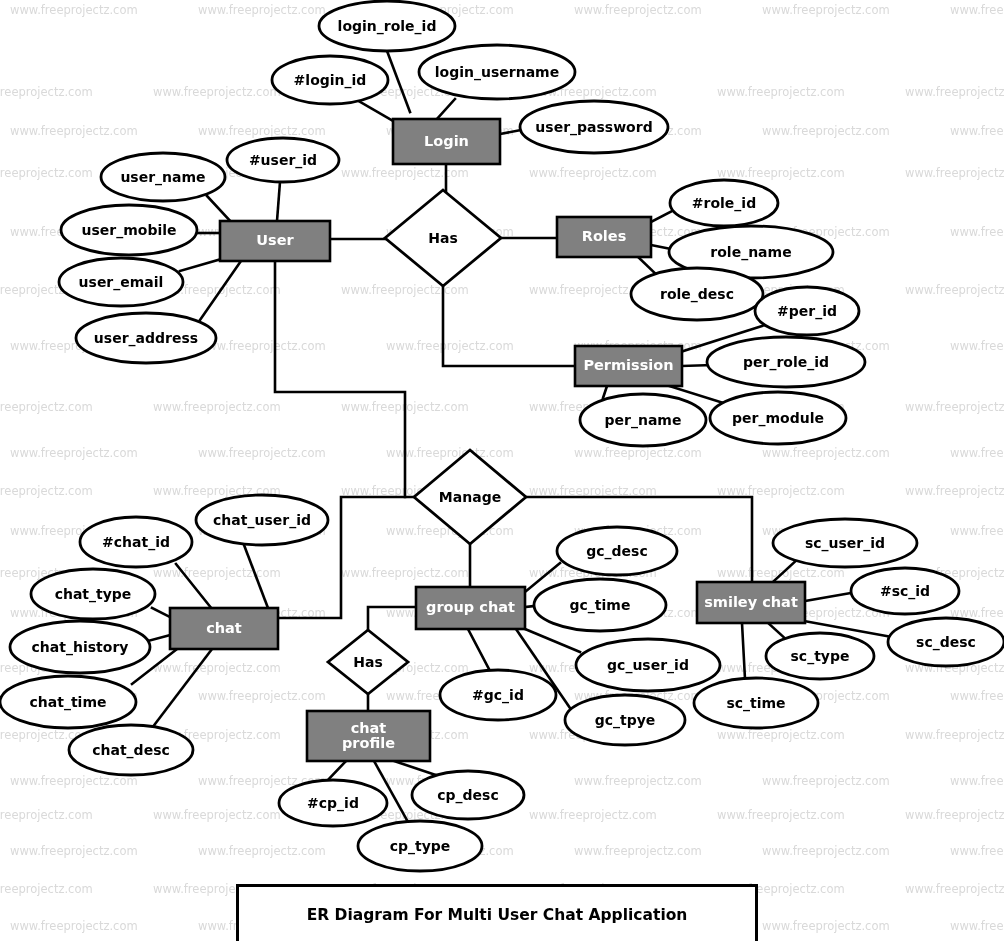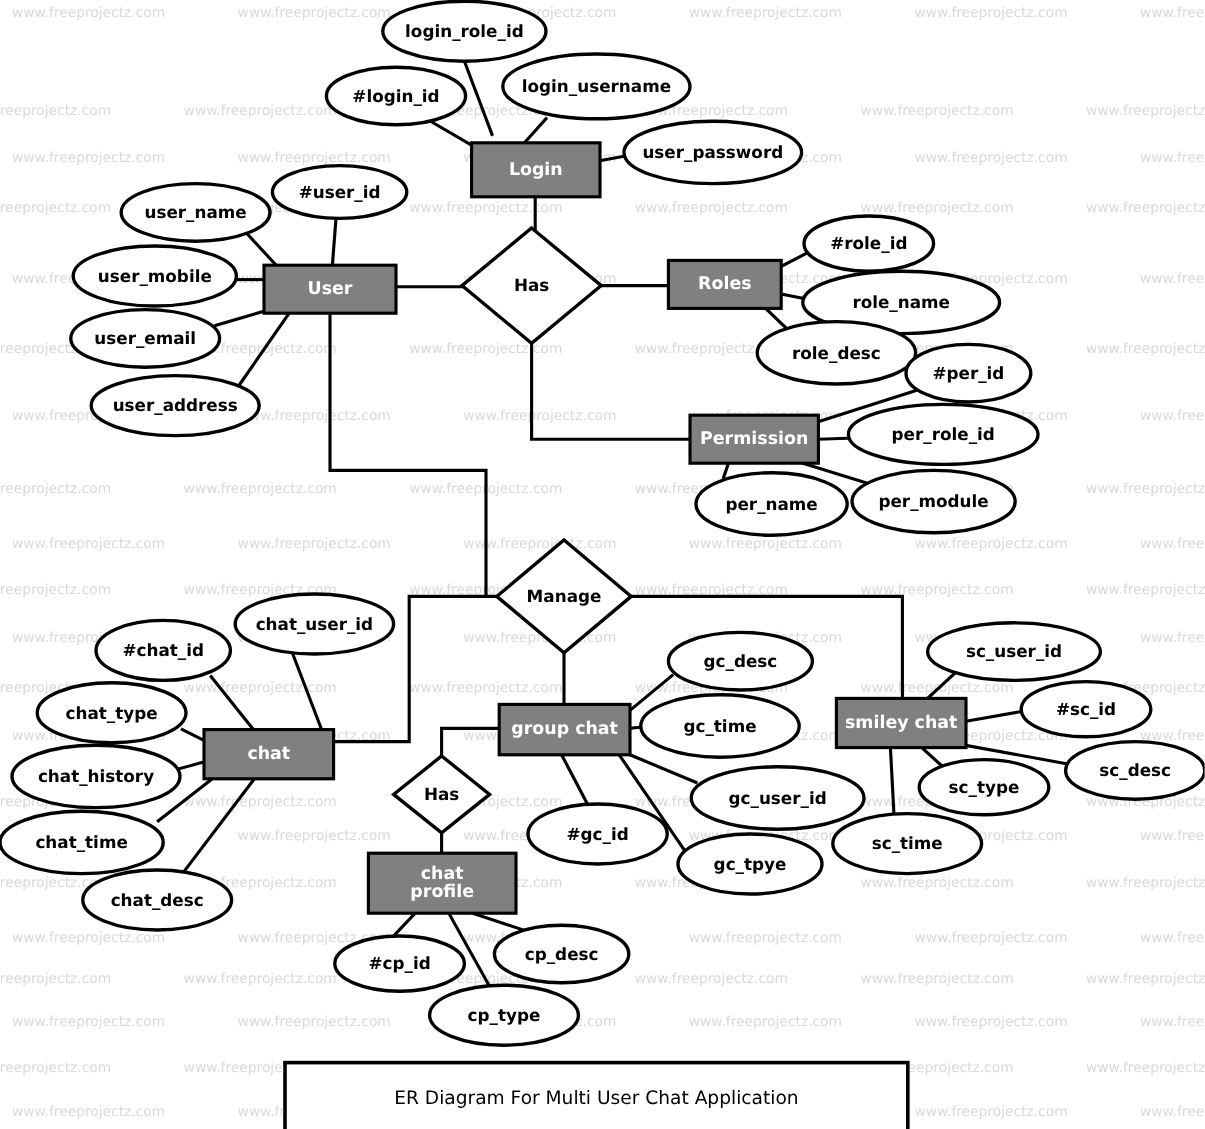--- a/index.html
+++ b/index.html
@@ -80,21 +80,21 @@
     position: absolute;
     border: 3px solid #000000;
     background: #ffffff;
     display: flex;
     align-items: center;
     justify-content: center;
   }
   .caption-text {
     font-family: "DejaVu Sans", "Liberation Sans", sans-serif;
     font-size: 15.5px;
-    font-weight: normal;
+    font-weight: bold;
     color: #000000;
     text-align: center;
   }
 </style>
 </head>
 <body>
 
 <div id="diagram-root">
 
   <svg class="layer" id="wm-layer" viewBox="0 0 1004 941" xmlns="http://www.w3.org/2000/svg">

